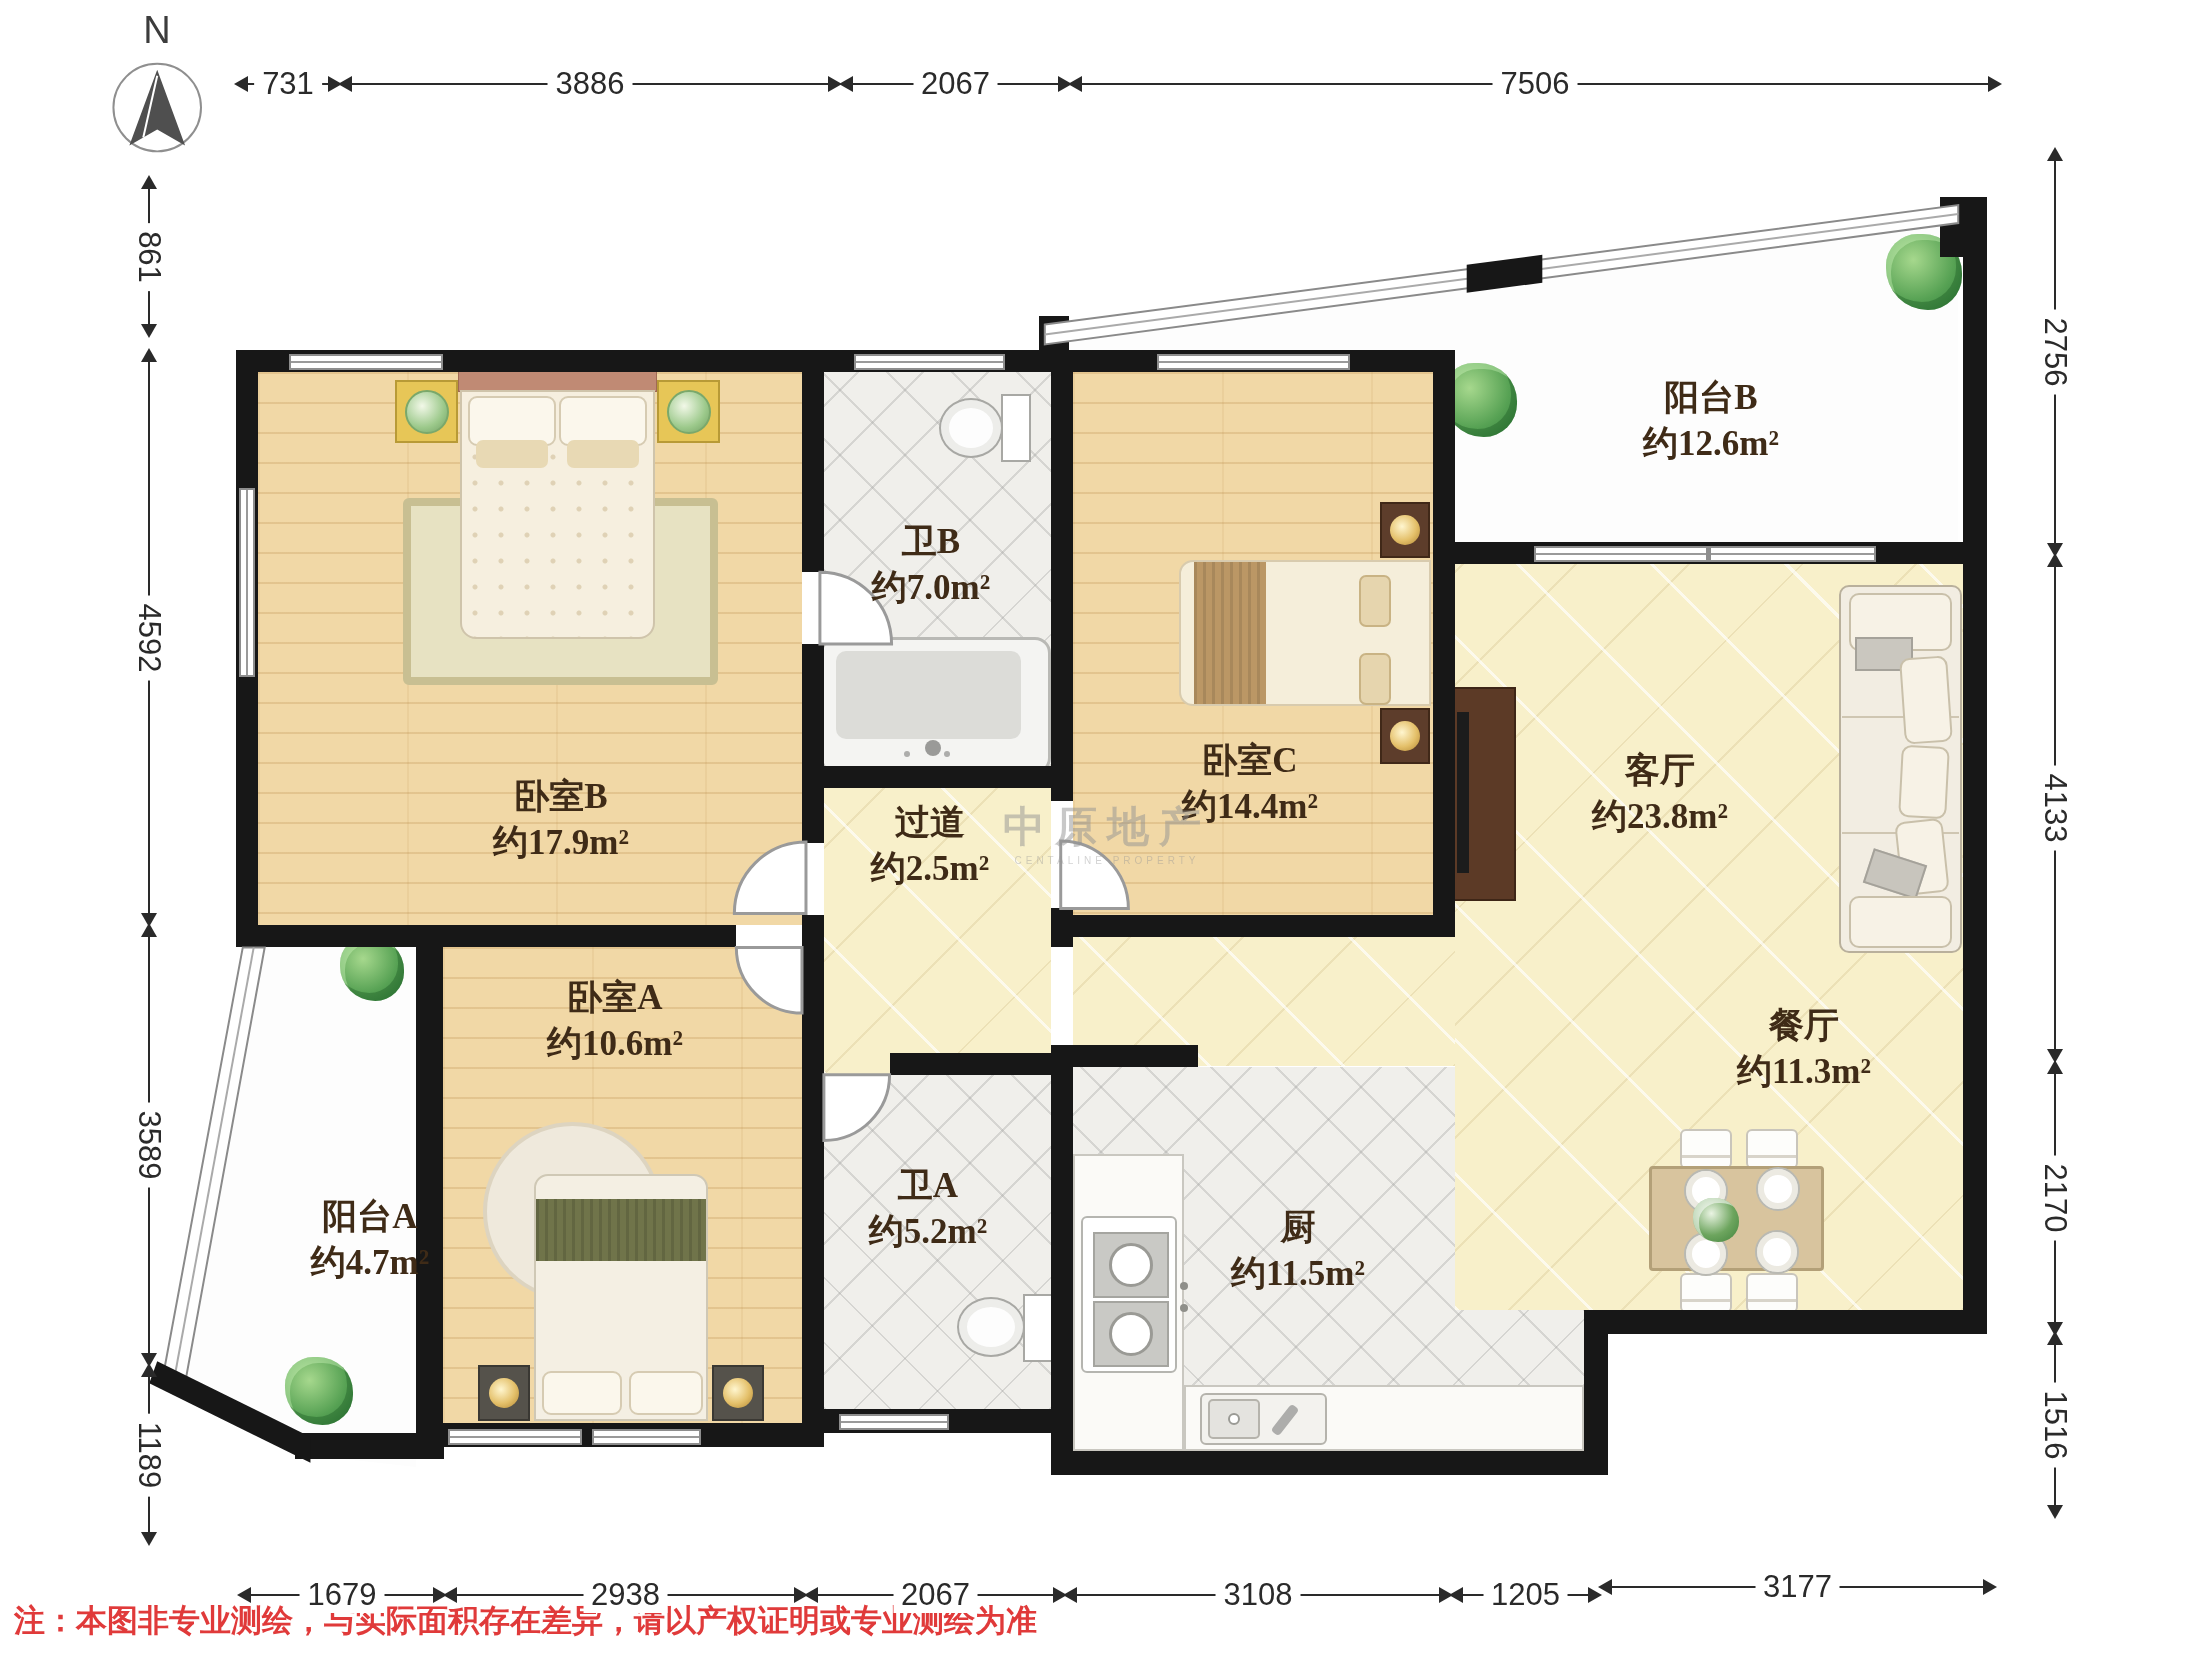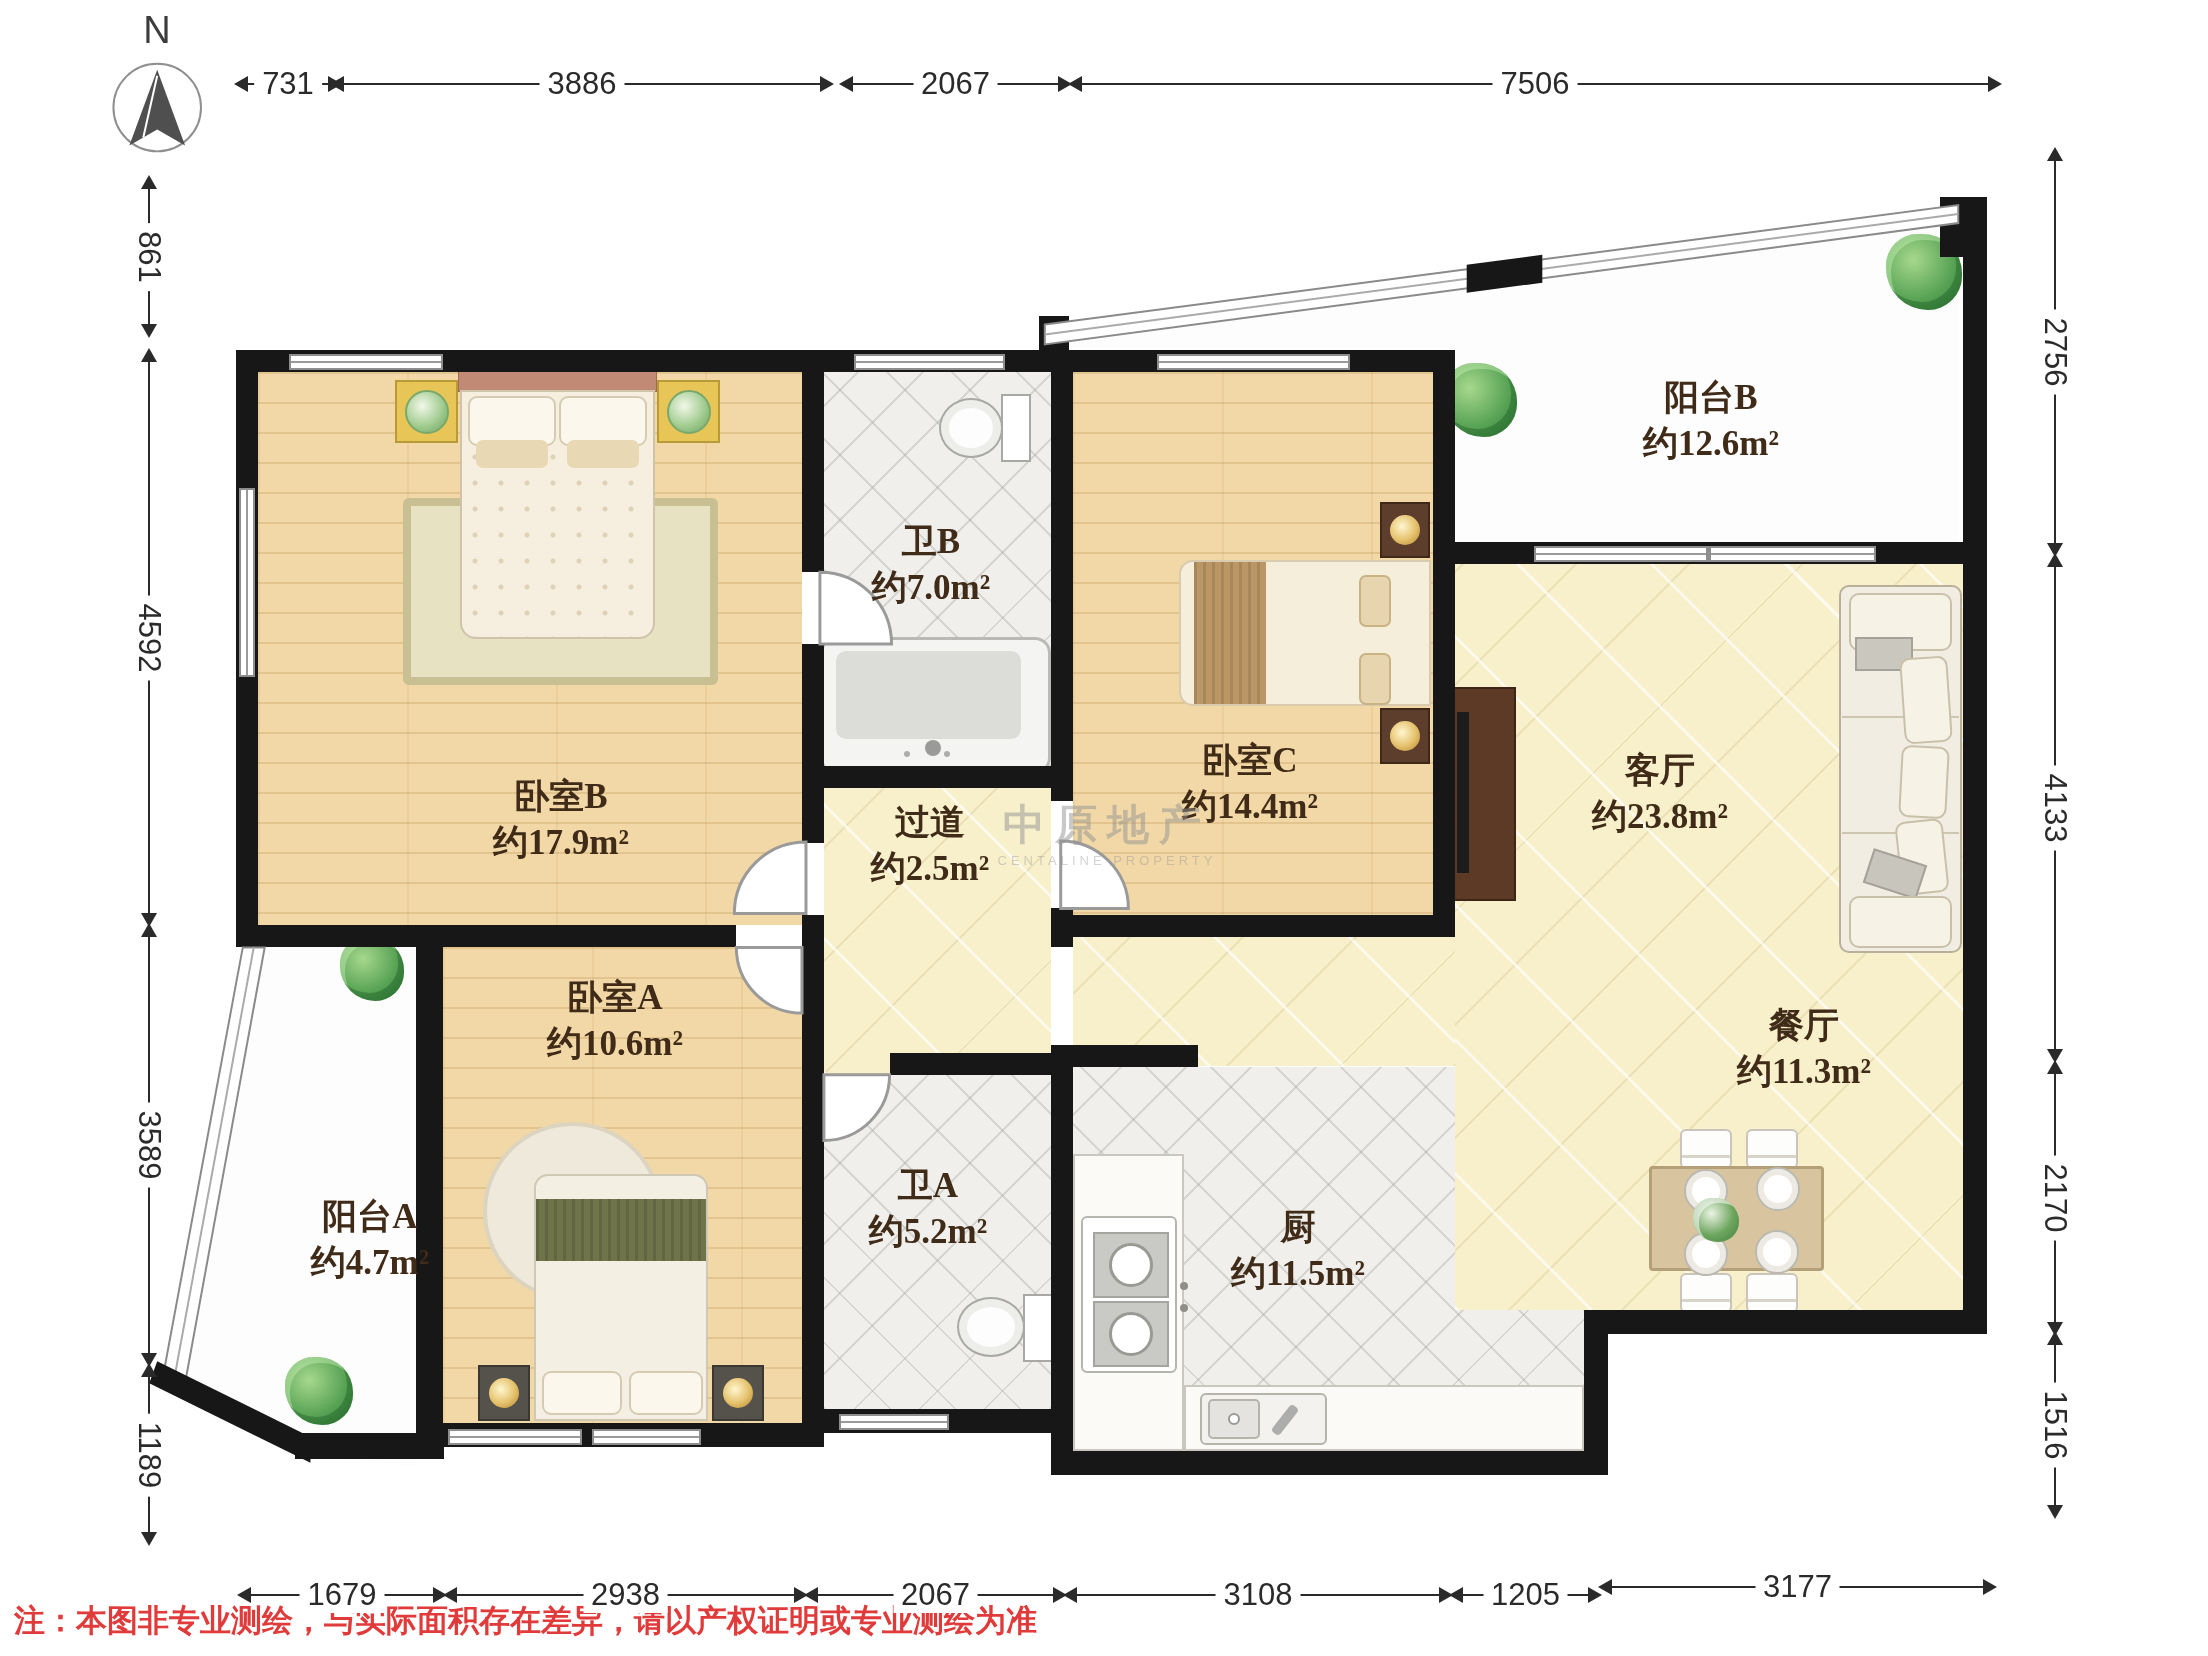--- a/index.html
+++ b/index.html
@@ -44,21 +44,21 @@
          width:38px;height:38px;border-radius:50%;background:#fff;border:3px solid #9a9a95;}
   .bush{position:absolute;border-radius:48% 60% 52% 64%;
         background:radial-gradient(circle at 36% 34%,#a6d88d,#57a254 58%,#2e7c39);
         box-shadow:inset -6px -8px 0 rgba(20,80,30,.35), inset 5px 6px 0 rgba(220,255,200,.35);}
   
   .rlabel{position:absolute;transform:translate(-50%,-50%);text-align:center;color:#3f2b17;
           font-weight:bold;font-size:35px;line-height:1.32;white-space:nowrap;}
   .rlabel span{display:block;font-family:Liberation Serif, serif;}
   .watermark{position:absolute;transform:translate(-50%,-50%);text-align:center;pointer-events:none;}
   .watermark .cn{display:block;font-size:42px;font-weight:bold;letter-spacing:10px;color:rgba(145,145,145,.5);}
-  .watermark .en{display:block;font-size:13px;letter-spacing:4px;color:rgba(150,150,150,.42);margin-top:0;}
+  .watermark .en{display:block;font-size:10px;letter-spacing:4px;color:rgba(150,150,150,.42);margin-top:0;}
   .note{position:absolute;left:14px;top:1600px;font-size:31px;font-weight:600;color:#e03a3a;white-space:nowrap;}
   .nlabel{position:absolute;transform:translate(-50%,-50%);font-size:38px;color:#3c3c3c;}
   
   .dimseg{position:absolute;background:#2a2a2a;}
   .dimseg.h{height:2px;text-align:right;}
   .dimseg.v{width:2px;}
   .dimseg.h::before{content:"";position:absolute;left:-2px;top:-7px;border-style:solid;
       border-width:8px 14px 8px 0;border-color:transparent #2a2a2a transparent transparent;}
   .dimseg.h::after{content:"";position:absolute;right:-2px;top:-7px;border-style:solid;
       border-width:8px 0 8px 14px;border-color:transparent transparent transparent #2a2a2a;}
@@ -286,21 +286,21 @@
   <span class="cn">中原地产</span>
   <span class="en">CENTALINE PROPERTY</span>
 </div>
 <div class="nlabel" style="left:157px;top:30px;">N</div>
 <div class="note">注：本图非专业测绘，与实际面积存在差异，请以产权证明或专业测绘为准</div>
 
 <div id="dims" class="abs" style="left:0;top:0;width:2209px;height:1657px;">
     <div class="dimseg h" style="left: 236px; top: 83px; width: 104px;">
       <span class="dimlab">731</span>
     </div>
-    <div class="dimseg h" style="left: 332px; top: 83px; width: 500px;">
+    <div class="dimseg h" style="left: 340px; top: 83px; width: 500px;">
       <span class="dimlab">3886</span>
     </div>
     <div class="dimseg h" style="left: 841px; top: 83px; width: 229px;">
       <span class="dimlab">2067</span>
     </div>
     <div class="dimseg h" style="left: 1070px; top: 83px; width: 930px;">
       <span class="dimlab">7506</span>
     </div>
     <div class="dimseg h" style="left: 239px; top: 1594px; width: 206px;">
       <span class="dimlab">1679</span>

